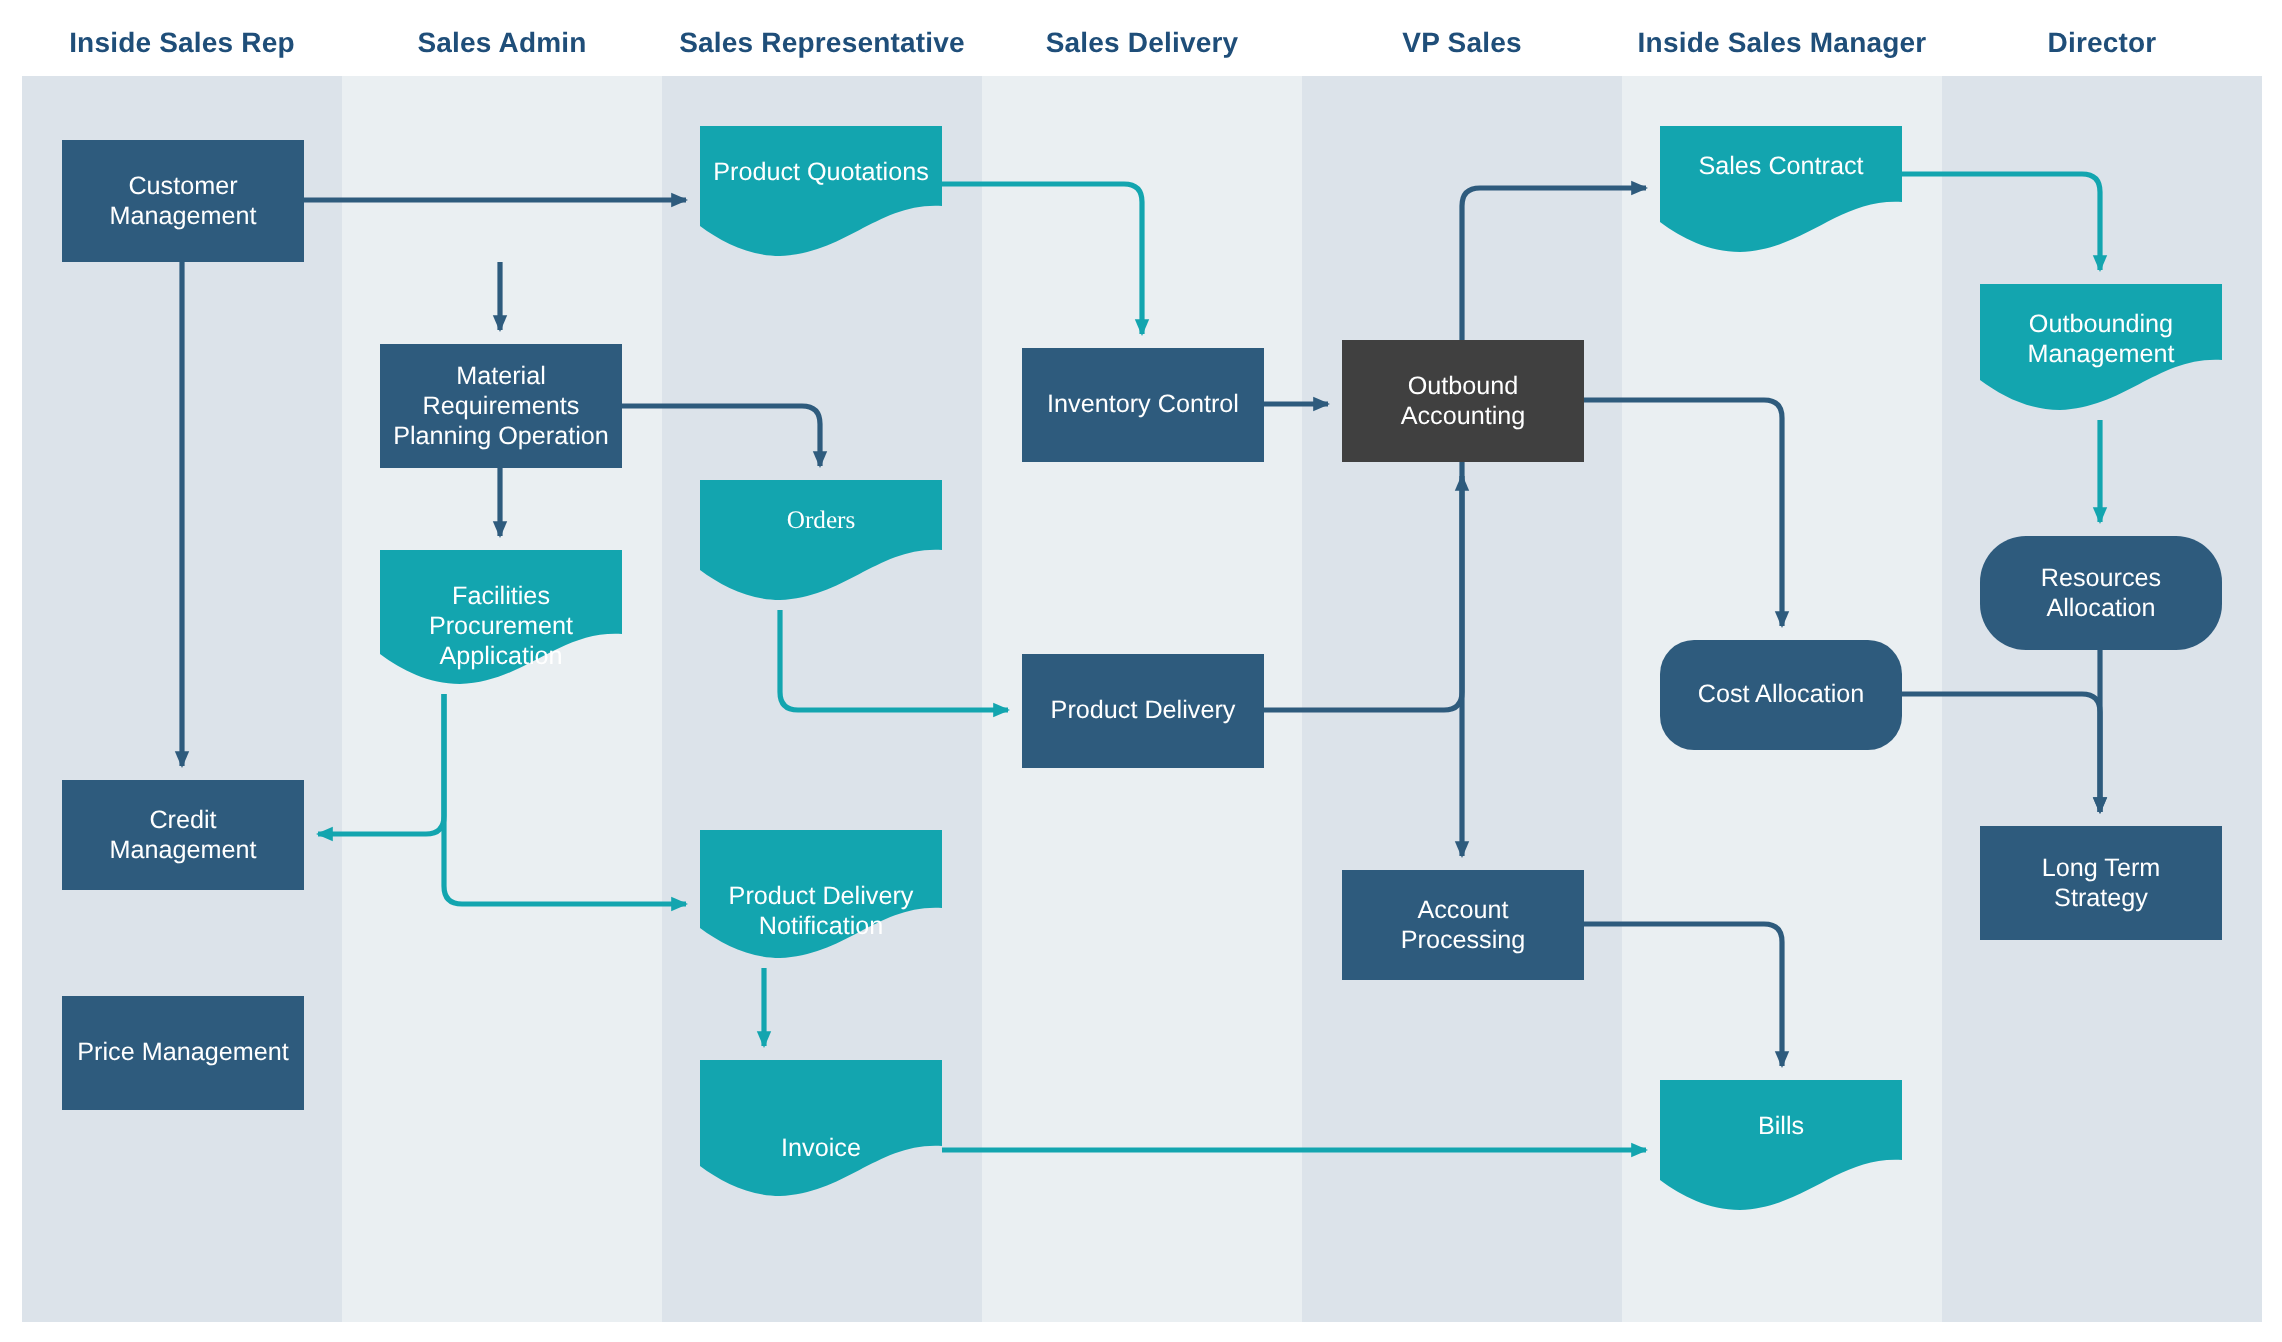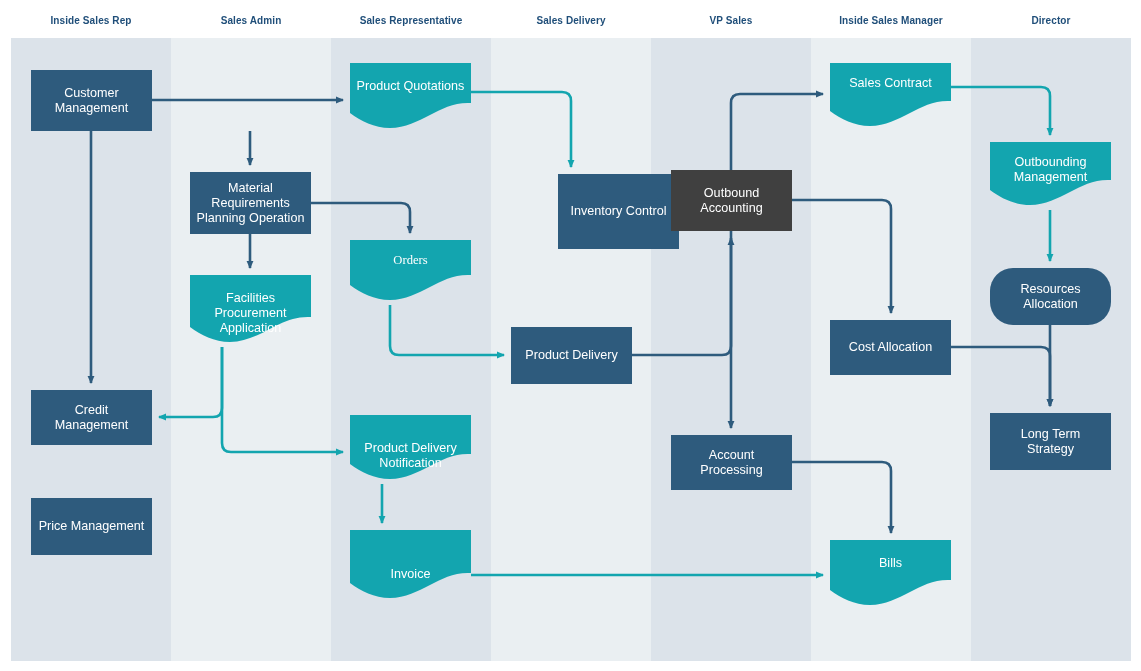--- a/index.html
+++ b/index.html
@@ -1,21 +1,21 @@
 <!DOCTYPE html>
 <html><head>
 <meta charset="utf-8">
 <title>Swimlane Flowchart</title>
 <style>
   html,body{margin:0;padding:0;background:#ffffff;}
   body{font-family:"Liberation Sans",sans-serif;}
   #root{position:relative;width:1141px;height:671px;background:#ffffff;overflow:hidden;}
   .lanes-header{position:absolute;left:0;top:0;width:1141px;height:38px;}
   .lane-title{position:absolute;top:11px;height:20px;line-height:20px;text-align:center;
-    font-size:10px;font-weight:bold;color:#1F4E79;letter-spacing:.1px;white-space:nowrap;}
+    font-size:14px;font-weight:bold;color:#1F4E79;letter-spacing:.1px;white-space:nowrap;}
   .lane-band{position:absolute;top:38px;height:623px;}
   .node{position:absolute;box-sizing:border-box;display:flex;align-items:center;justify-content:center;
     text-align:center;color:#ffffff;font-size:12.6px;line-height:15px;padding:0 6px;}
   .node.process{}
   .node.doc{background:transparent;}
   .node .label{position:relative;z-index:3;pointer-events:none;}
   .doc-svg{position:absolute;left:0;top:0;z-index:1;}
   svg.edges{position:absolute;left:0;top:0;width:1141px;height:671px;z-index:2;pointer-events:none;}
 </style>
 </head>
@@ -112,39 +112,39 @@
           <path d="M0,0 L121,0 L121,39 C89.53999999999999,37 72.6,63 39.93,64 C24.200000000000003,64 10.889999999999999,57 0,49 Z" fill="#13A5AF"></path>
         </svg>
         <span class="label">Product Delivery Notification</span>
       </div>
       <div class="node doc" style="left: 350px; top: 530px; width: 121px; height: 73px; align-items: center; padding-top: 16px;">
         <svg class="doc-svg" width="121" height="73" viewBox="0 0 121 73">
           <path d="M0,0 L121,0 L121,43 C89.53999999999999,41 72.6,67 39.93,68 C24.200000000000003,68 10.889999999999999,61 0,53 Z" fill="#13A5AF"></path>
         </svg>
         <span class="label">Invoice</span>
       </div>
-      <div class="node process" style="left: 511px; top: 174px; width: 121px; height: 75px; background: rgb(46, 91, 125); margin-left: 47px;">
+      <div class="node process" style="left: 511px; top: 174px; width: 121px; height: 57px; background: rgb(46, 91, 125);">
         <span class="label">Inventory Control</span>
       </div>
       <div class="node process" style="left: 511px; top: 327px; width: 121px; height: 57px; background: rgb(46, 91, 125);">
         <span class="label">Product Delivery</span>
       </div>
       <div class="node process" style="left: 671px; top: 170px; width: 121px; height: 61px; background: #404040;">
         <span class="label">Outbound Accounting</span>
       </div>
       <div class="node process" style="left: 671px; top: 435px; width: 121px; height: 55px; background: rgb(46, 91, 125);">
         <span class="label">Account Processing</span>
       </div>
       <div class="node doc" style="left: 830px; top: 63px; width: 121px; height: 68px; align-items: flex-start; padding-top: 13px;">
         <svg class="doc-svg" width="121" height="68" viewBox="0 0 121 68">
           <path d="M0,0 L121,0 L121,38 C89.53999999999999,36 72.6,62 39.93,63 C24.200000000000003,63 10.889999999999999,56 0,48 Z" fill="#13A5AF"></path>
         </svg>
         <span class="label">Sales Contract</span>
       </div>
-      <div class="node process" style="left: 830px; top: 320px; width: 121px; height: 55px; background: rgb(46, 91, 125);">
+      <div class="node process" style="left: 830px; top: 320px; width: 121px; height: 55px; background: rgb(46, 91, 125); border-radius: 17px;">
         <span class="label">Cost Allocation</span>
       </div>
       <div class="node doc" style="left: 830px; top: 540px; width: 121px; height: 70px; align-items: flex-start; padding-top: 16px;">
         <svg class="doc-svg" width="121" height="70" viewBox="0 0 121 70">
           <path d="M0,0 L121,0 L121,40 C89.53999999999999,38 72.6,64 39.93,65 C24.200000000000003,65 10.889999999999999,58 0,50 Z" fill="#13A5AF"></path>
         </svg>
         <span class="label">Bills</span>
       </div>
       <div class="node doc" style="left: 990px; top: 142px; width: 121px; height: 68px; align-items: flex-start; padding-top: 13px;">
         <svg class="doc-svg" width="121" height="68" viewBox="0 0 121 68">

